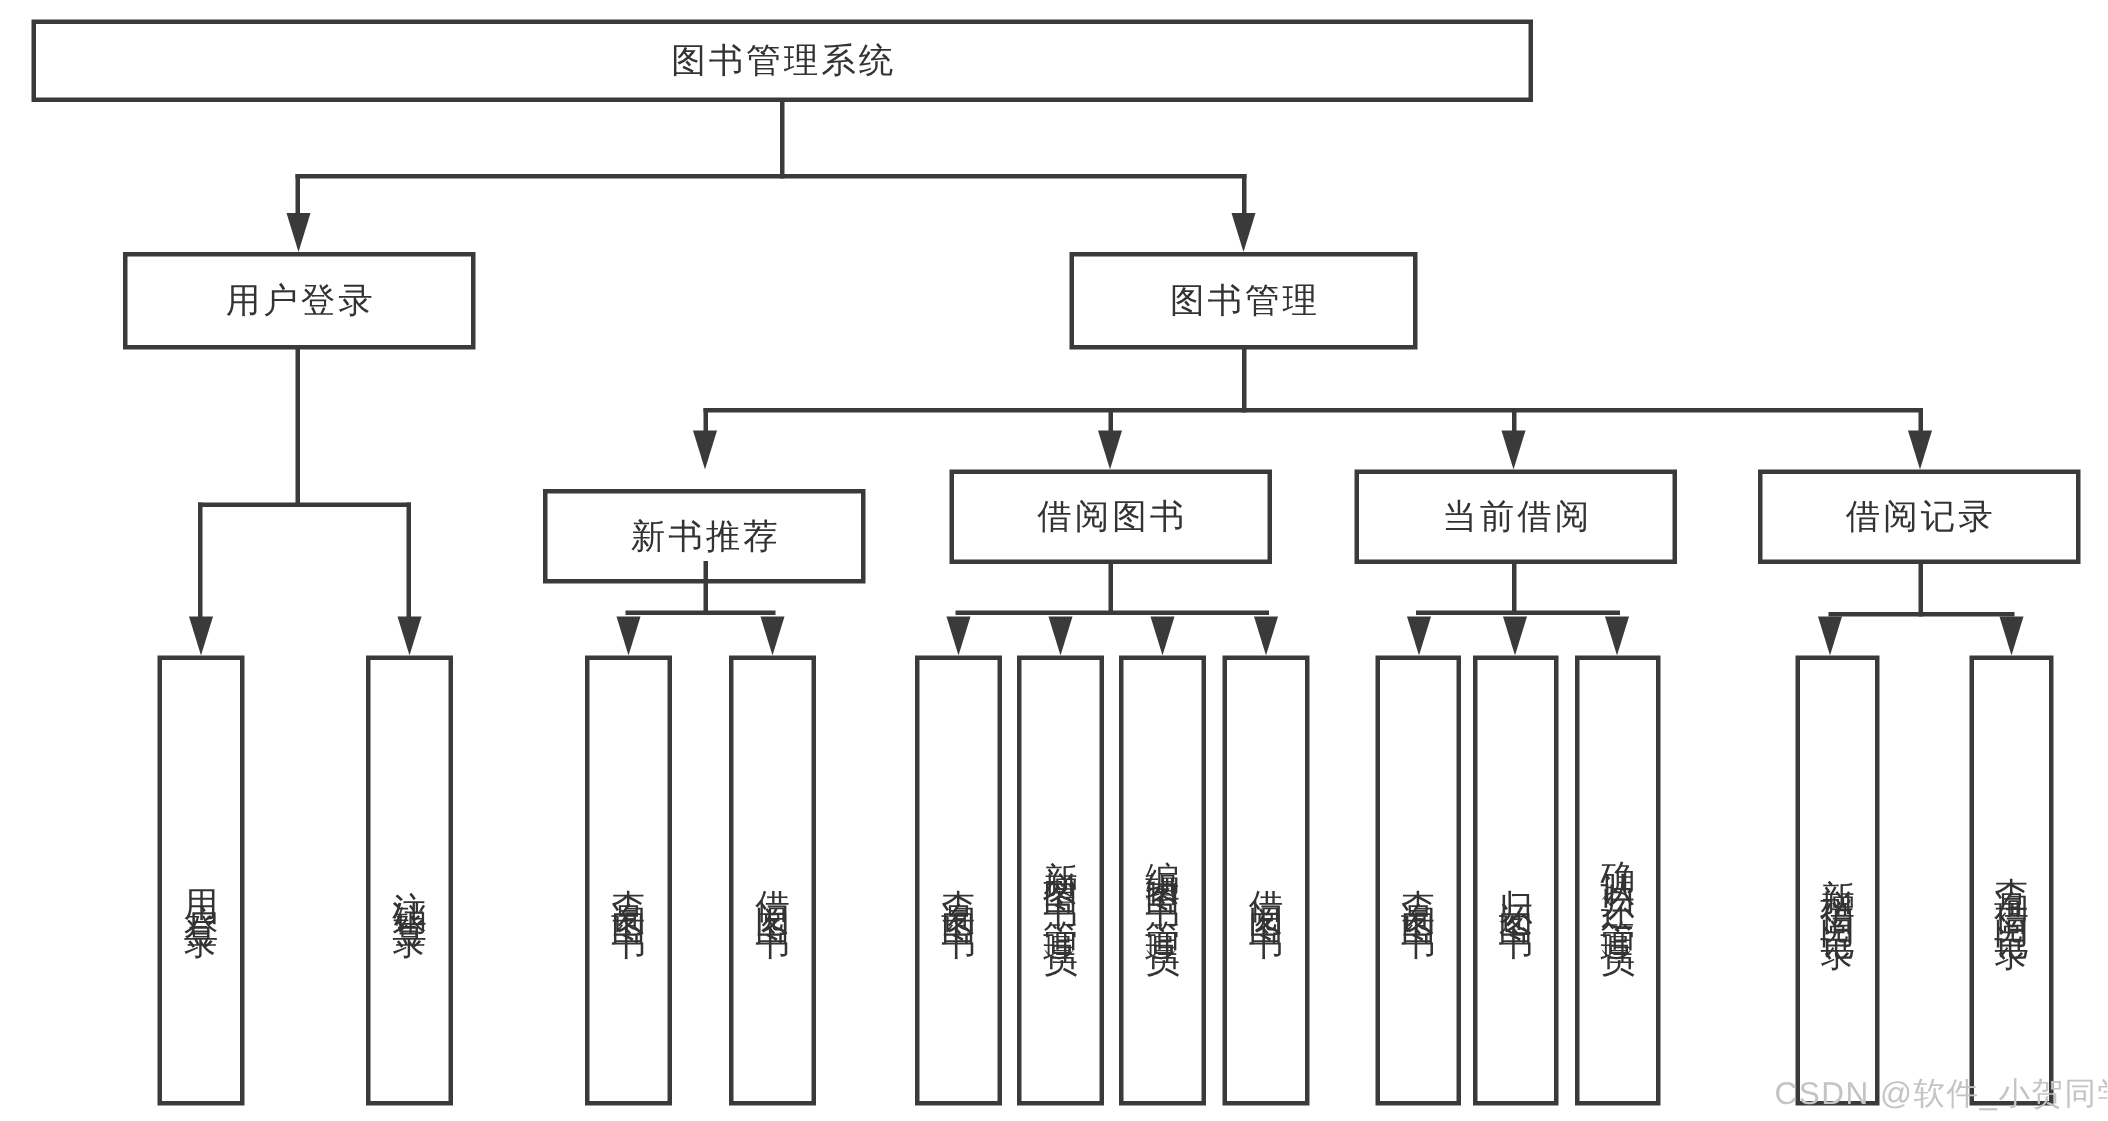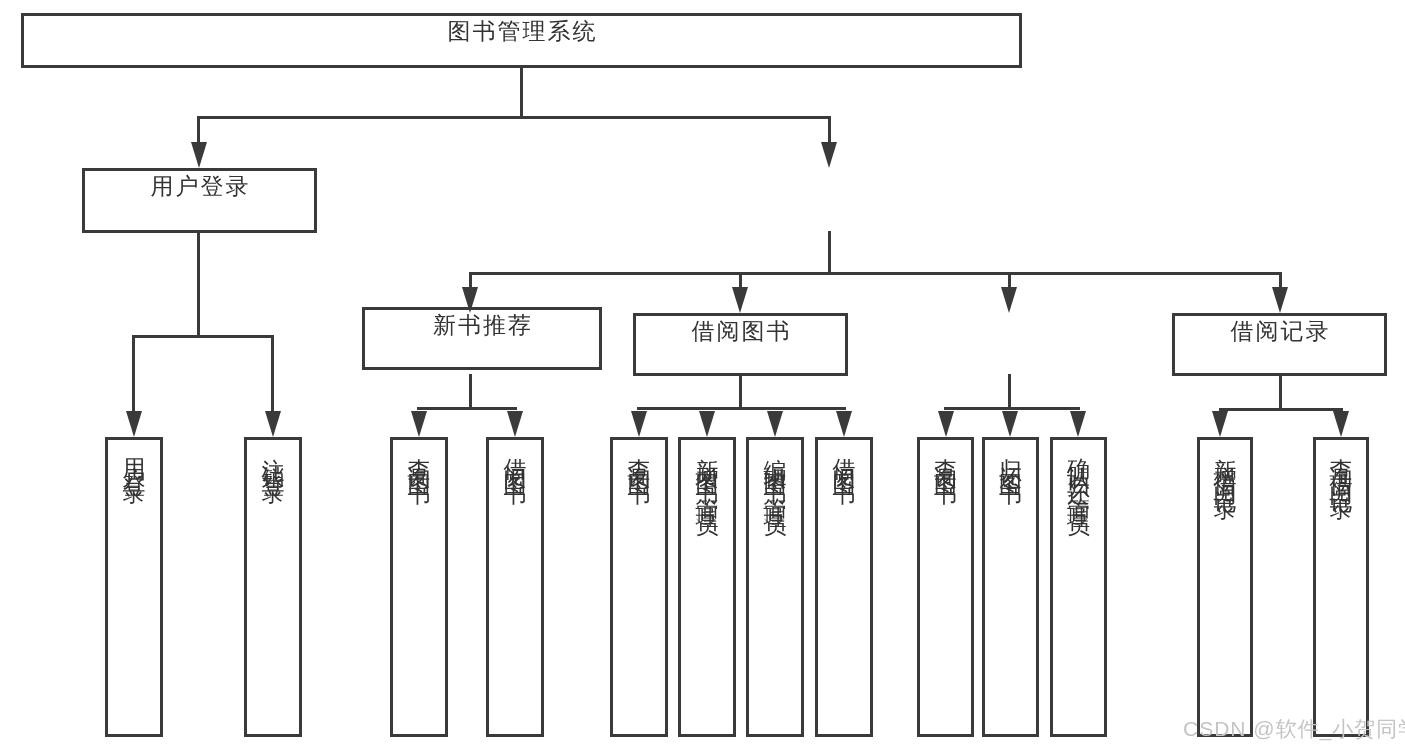--- a/index.html
+++ b/index.html
@@ -4,21 +4,21 @@
 <style>
   html,body{margin:0;padding:0;background:#fff;}
   .stage{
     position:relative;width:1405px;height:747px;background:var(--bg,#fff);
     font-family:"Liberation Sans",sans-serif;color:var(--ink,#333);
     overflow:hidden;
   }
   .node{
     position:absolute;box-sizing:border-box;background:#fff;
     border:3px solid var(--line,#3a3a3a);
-    display:flex;justify-content:center;
+    display:flex;align-items:center;justify-content:center;
   }
   .node .lbl{
     font-size:23px;color:var(--ink,#333);letter-spacing:2px;margin-right:-2px;
     white-space:nowrap;
   }
   .node.vert .lbl{
     writing-mode:vertical-lr;text-orientation:mixed;
     letter-spacing:8px;margin-right:0;margin-bottom:-8px;
     font-size:23px;line-height:1;white-space:normal;
   }
@@ -38,26 +38,32 @@
 
 <div class="stage" style="--line: #3a3a3a; --ink: #333333; --bg: #ffffff; --wm: #c4c4c4;">
 
   <div class="node" style="left:21px;top:13px;width:1001px;height:55px">
     <span class="lbl">图书管理系统</span>
   </div>
 
   <div class="node" style="left:82px;top:168px;width:235px;height:65px">
     <span class="lbl">用户登录</span>
   </div>
+  <div class="node" style="left:713px;top:168px;width:232px;height:65px">
+    <span class="lbl">图书管理</span>
+  </div>
 
-  <div class="node" style="left:362px;top:307px;width:240px;height:63px">
+  <div class="node" style="left:362px;top:326px;width:215px;height:63px">
     <span class="lbl">新书推荐</span>
   </div>
   <div class="node" style="left:633px;top:313px;width:215px;height:63px">
     <span class="lbl">借阅图书</span>
+  </div>
+  <div class="node" style="left:903px;top:313px;width:215px;height:63px">
+    <span class="lbl">当前借阅</span>
   </div>
   <div class="node" style="left:1172px;top:313px;width:215px;height:63px">
     <span class="lbl">借阅记录</span>
   </div>
 
   <div class="node vert" style="left:105px;top:437px;width:58px;height:300px">
     <span class="lbl">用户登录</span>
   </div>
   <div class="node vert" style="left:244px;top:437px;width:58px;height:300px">
     <span class="lbl">注销登录</span>

